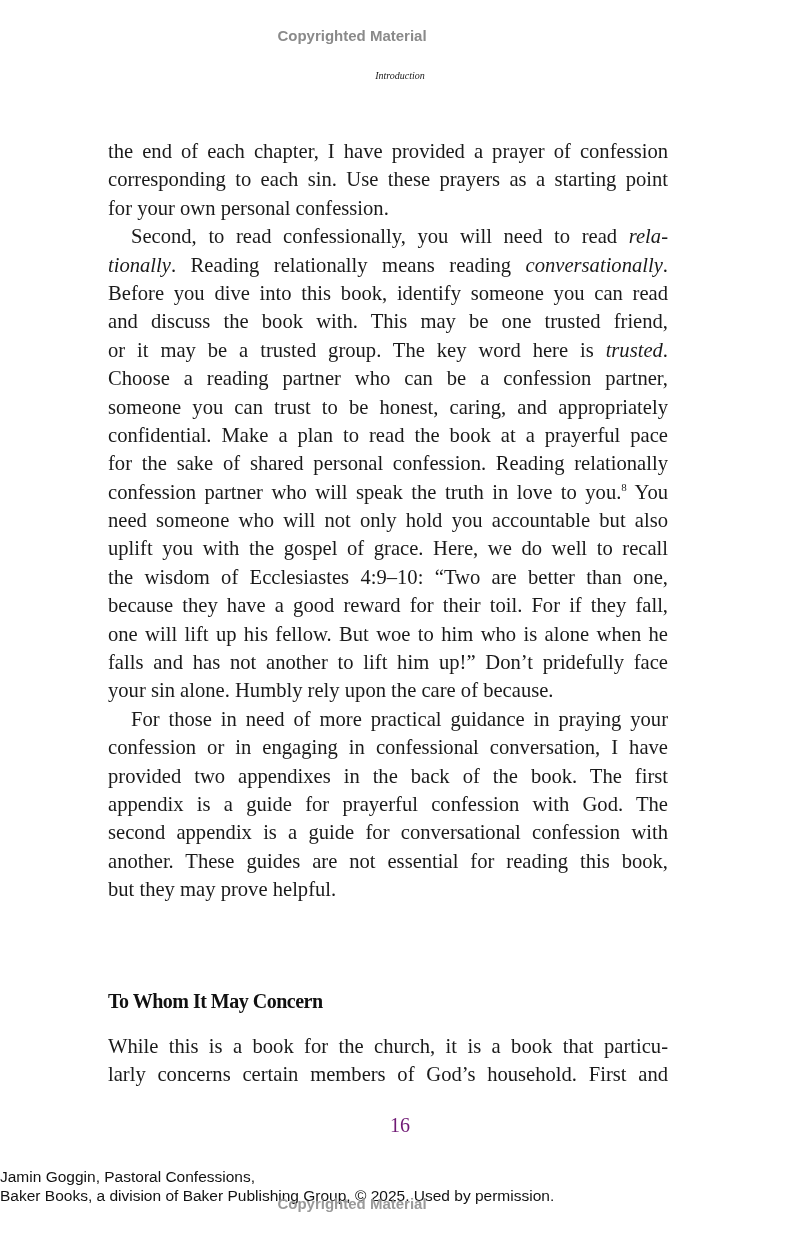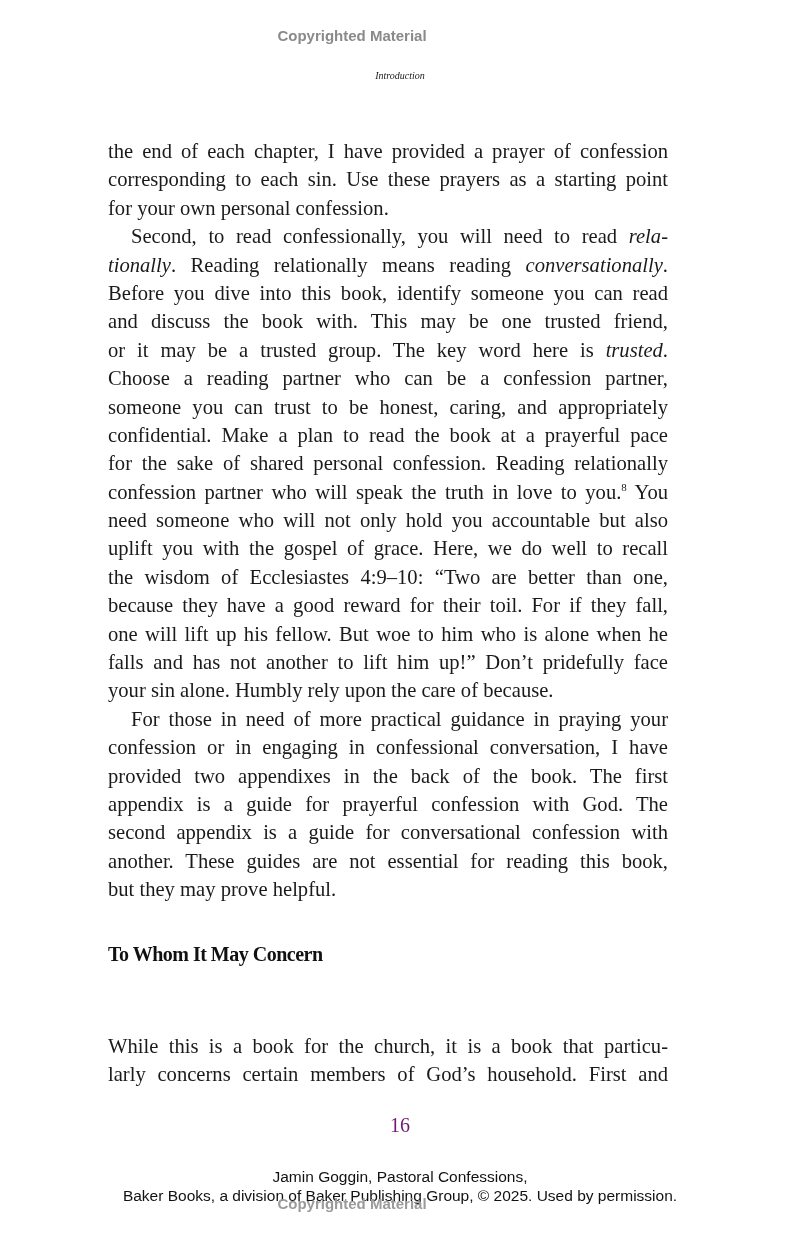--- a/index.html
+++ b/index.html
@@ -18,31 +18,31 @@
   .body-text {
     position: absolute; left: 108px; width: 560px; top: 137px;
     font-family: "Liberation Serif", serif; font-size: 20.6px; line-height: 28.4px;
     color: #1a1a1a; text-align: justify;
   }
   .line { display: block; white-space: nowrap; text-align-last: justify; text-align: justify; height: 28.4px; overflow: visible; }
   .line.last { text-align-last: left; }
   .para-indent { padding-left: 23px; font-family: Liberation Serif, serif; }
   sup { font-size: 11px; vertical-align: 8px; line-height: 0; }
   .heading {
-    position: absolute; left: 108px; top: 943px;
+    position: absolute; left: 108px; top: 990px;
     font-family: "Liberation Serif", serif; font-weight: bold; font-size: 20px;
     color: #111; letter-spacing: -0.5px;
   }
   .body-text-2 { top: 1022px; margin-top: 10px; }
   .page-number {
     position: absolute; top: 1114px; left: 0; width: 800px; text-align: center;
     font-family: "Liberation Serif", serif; font-size: 20px; color: #701a75;
   }
   .credit {
-    position: absolute; left: 0; width: 800px; text-align: center;
+    position: absolute; left: 0; width: 800px; 
     font-family: "Liberation Sans", sans-serif; font-size: 15.5px; color: #111;
   }
   .credit-1 { top: 1168px; }
   .credit-2 { top: 1187px; }
 </style>
 </head>
 <body>
 
 <div class="watermark wm-top">Copyrighted Material</div>
 <div class="running-head">Introduction</div>

